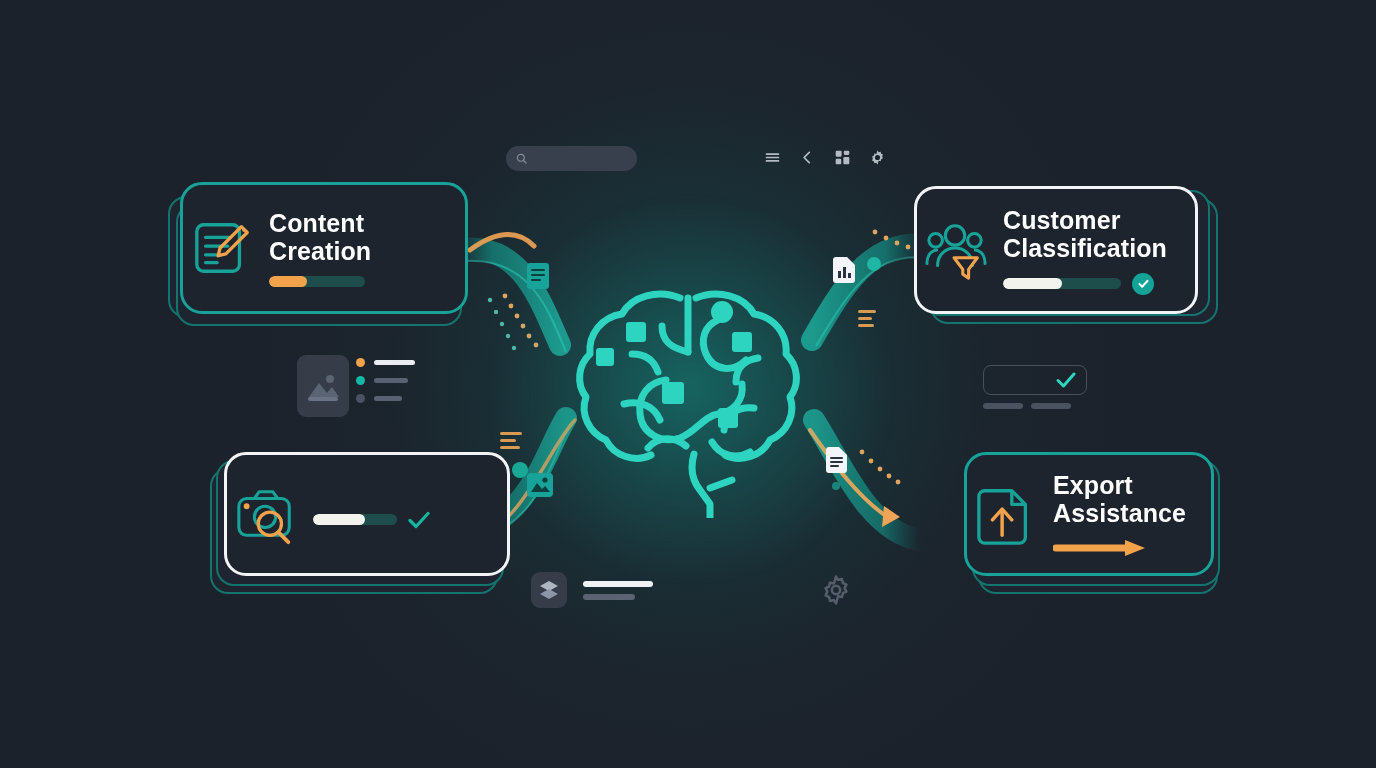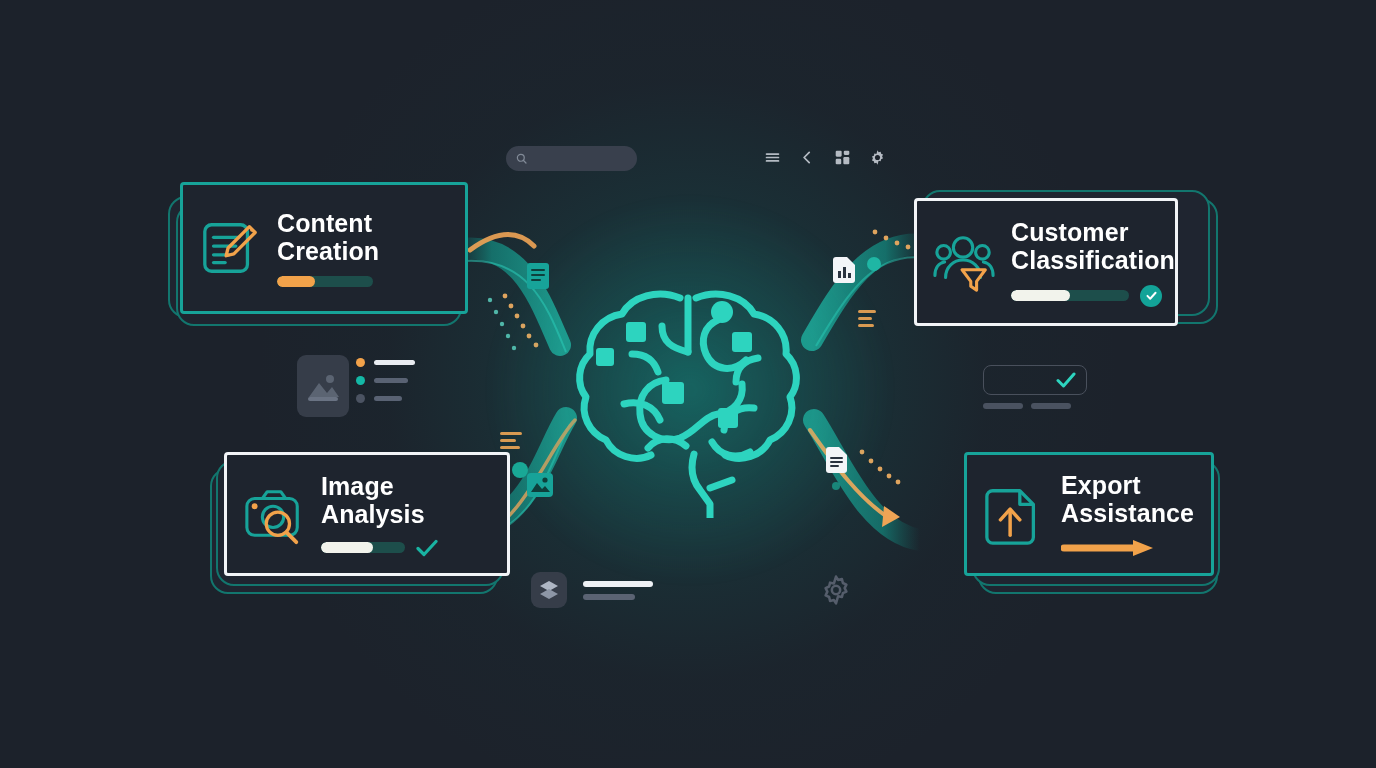--- a/index.html
+++ b/index.html
@@ -48,24 +48,24 @@
   
   .flow { position: absolute; left: 0; top: 0; width: 1376px; height: 768px; pointer-events: none; }
 
   
   .card-group { position: absolute; }
   .card-stack {
     position: absolute; border: 2px solid #12766e; border-radius: 18px;
     background: #1f2530;
   }
   .card {
-    position: absolute; border-radius: 4px;
+    position: absolute; border-radius: 22px;
     background: #1e242e;
     display: flex; align-items: center; gap: 16px;
-    padding: 0 16px;
+    padding: 0 8px;
   }
   .card.white  { border: 3px solid #f2f4f7; }
   .card.teal   { border: 3px solid #17a399; }
   .card-icon { width: 62px; height: 62px; flex: 0 0 62px; }
   .card-body { display: flex; flex-direction: column; justify-content: center; }
   .card-title {
     color: #ffffff; font-size: 25px; line-height: 28px; font-weight: 700;
     letter-spacing: .1px; white-space: pre-line;
   }
   .card-meta { display: flex; align-items: center; gap: 11px; margin-top: 11px; }
@@ -251,21 +251,21 @@
             <span style="width:40%; background:#f2a24a;"></span>
           </div>
         </div>
       </div>
     </div>
   </div>
 
   <div class="card-group" style="left:914px; top:182px; width:300px; height:142px;">
     <div class="card-stack" style="left:16px; top:16px; width:288px; height:126px;"></div>
     <div class="card-stack" style="left:8px; top:8px; width:288px; height:126px;"></div>
-    <div class="card white" style="left:0; top:16px; width:264px; height:128px;">
+    <div class="card white" style="left:0; top:4px; width:284px; height:128px;">
       <svg class="card-icon" viewBox="0 0 64 64">
         <circle cx="31" cy="17" r="10" fill="none" stroke="#17a399" stroke-width="3.2"></circle>
         <circle cx="11" cy="22" r="7" fill="none" stroke="#17a399" stroke-width="3.2"></circle>
         <circle cx="51" cy="22" r="7" fill="none" stroke="#17a399" stroke-width="3.2"></circle>
         <path d="M13 48c0-11 8-18 18-18s18 7 18 18" fill="none" stroke="#17a399" stroke-width="3.2" stroke-linecap="round"></path>
         <path d="M2 46c0-8 4-13 10-14" fill="none" stroke="#17a399" stroke-width="3.2" stroke-linecap="round"></path>
         <path d="M62 46c0-8-4-13-10-14" fill="none" stroke="#17a399" stroke-width="3.2" stroke-linecap="round"></path>
         <path d="M30 40h24L45 52v9l-6-4v-5z" fill="#1e242e" stroke="#f2a24a" stroke-width="3.2" stroke-linejoin="round"></path>
       </svg>
       <div class="card-body">
@@ -291,22 +291,20 @@
     <div class="card white" style="left:14px; top:0; width:286px; height:124px;">
       <svg class="card-icon" viewBox="0 0 64 64">
         <rect x="4" y="16" width="52" height="38" rx="8" fill="none" stroke="#17a399" stroke-width="3.2"></rect>
         <path d="M20 16l5-7h14l5 7" fill="none" stroke="#17a399" stroke-width="3.2" stroke-linejoin="round"></path>
         <circle cx="31" cy="35" r="11" fill="none" stroke="#17a399" stroke-width="3.2"></circle>
         <circle cx="12" cy="24" r="3" fill="#f2a24a"></circle>
         <circle cx="36" cy="42" r="12" fill="none" stroke="#f2a24a" stroke-width="3.4"></circle>
         <line x1="45" y1="51" x2="55" y2="61" stroke="#f2a24a" stroke-width="4" stroke-linecap="round"></line>
       </svg>
       <div class="card-body">
-        <div class="card-title">Image
-Analysis</div>
         <div class="card-meta">
           <div class="progress" style="width:84px;">
             <span style="width:62%;"></span>
           </div>
           <svg class="check-plain" viewBox="0 0 22 18">
             <polyline points="2,9.5 8,15.5 20,2.5" fill="none" stroke="#19b3a2" stroke-width="3.2" stroke-linecap="round" stroke-linejoin="round"></polyline>
           </svg>
         </div>
       </div>
     </div>

